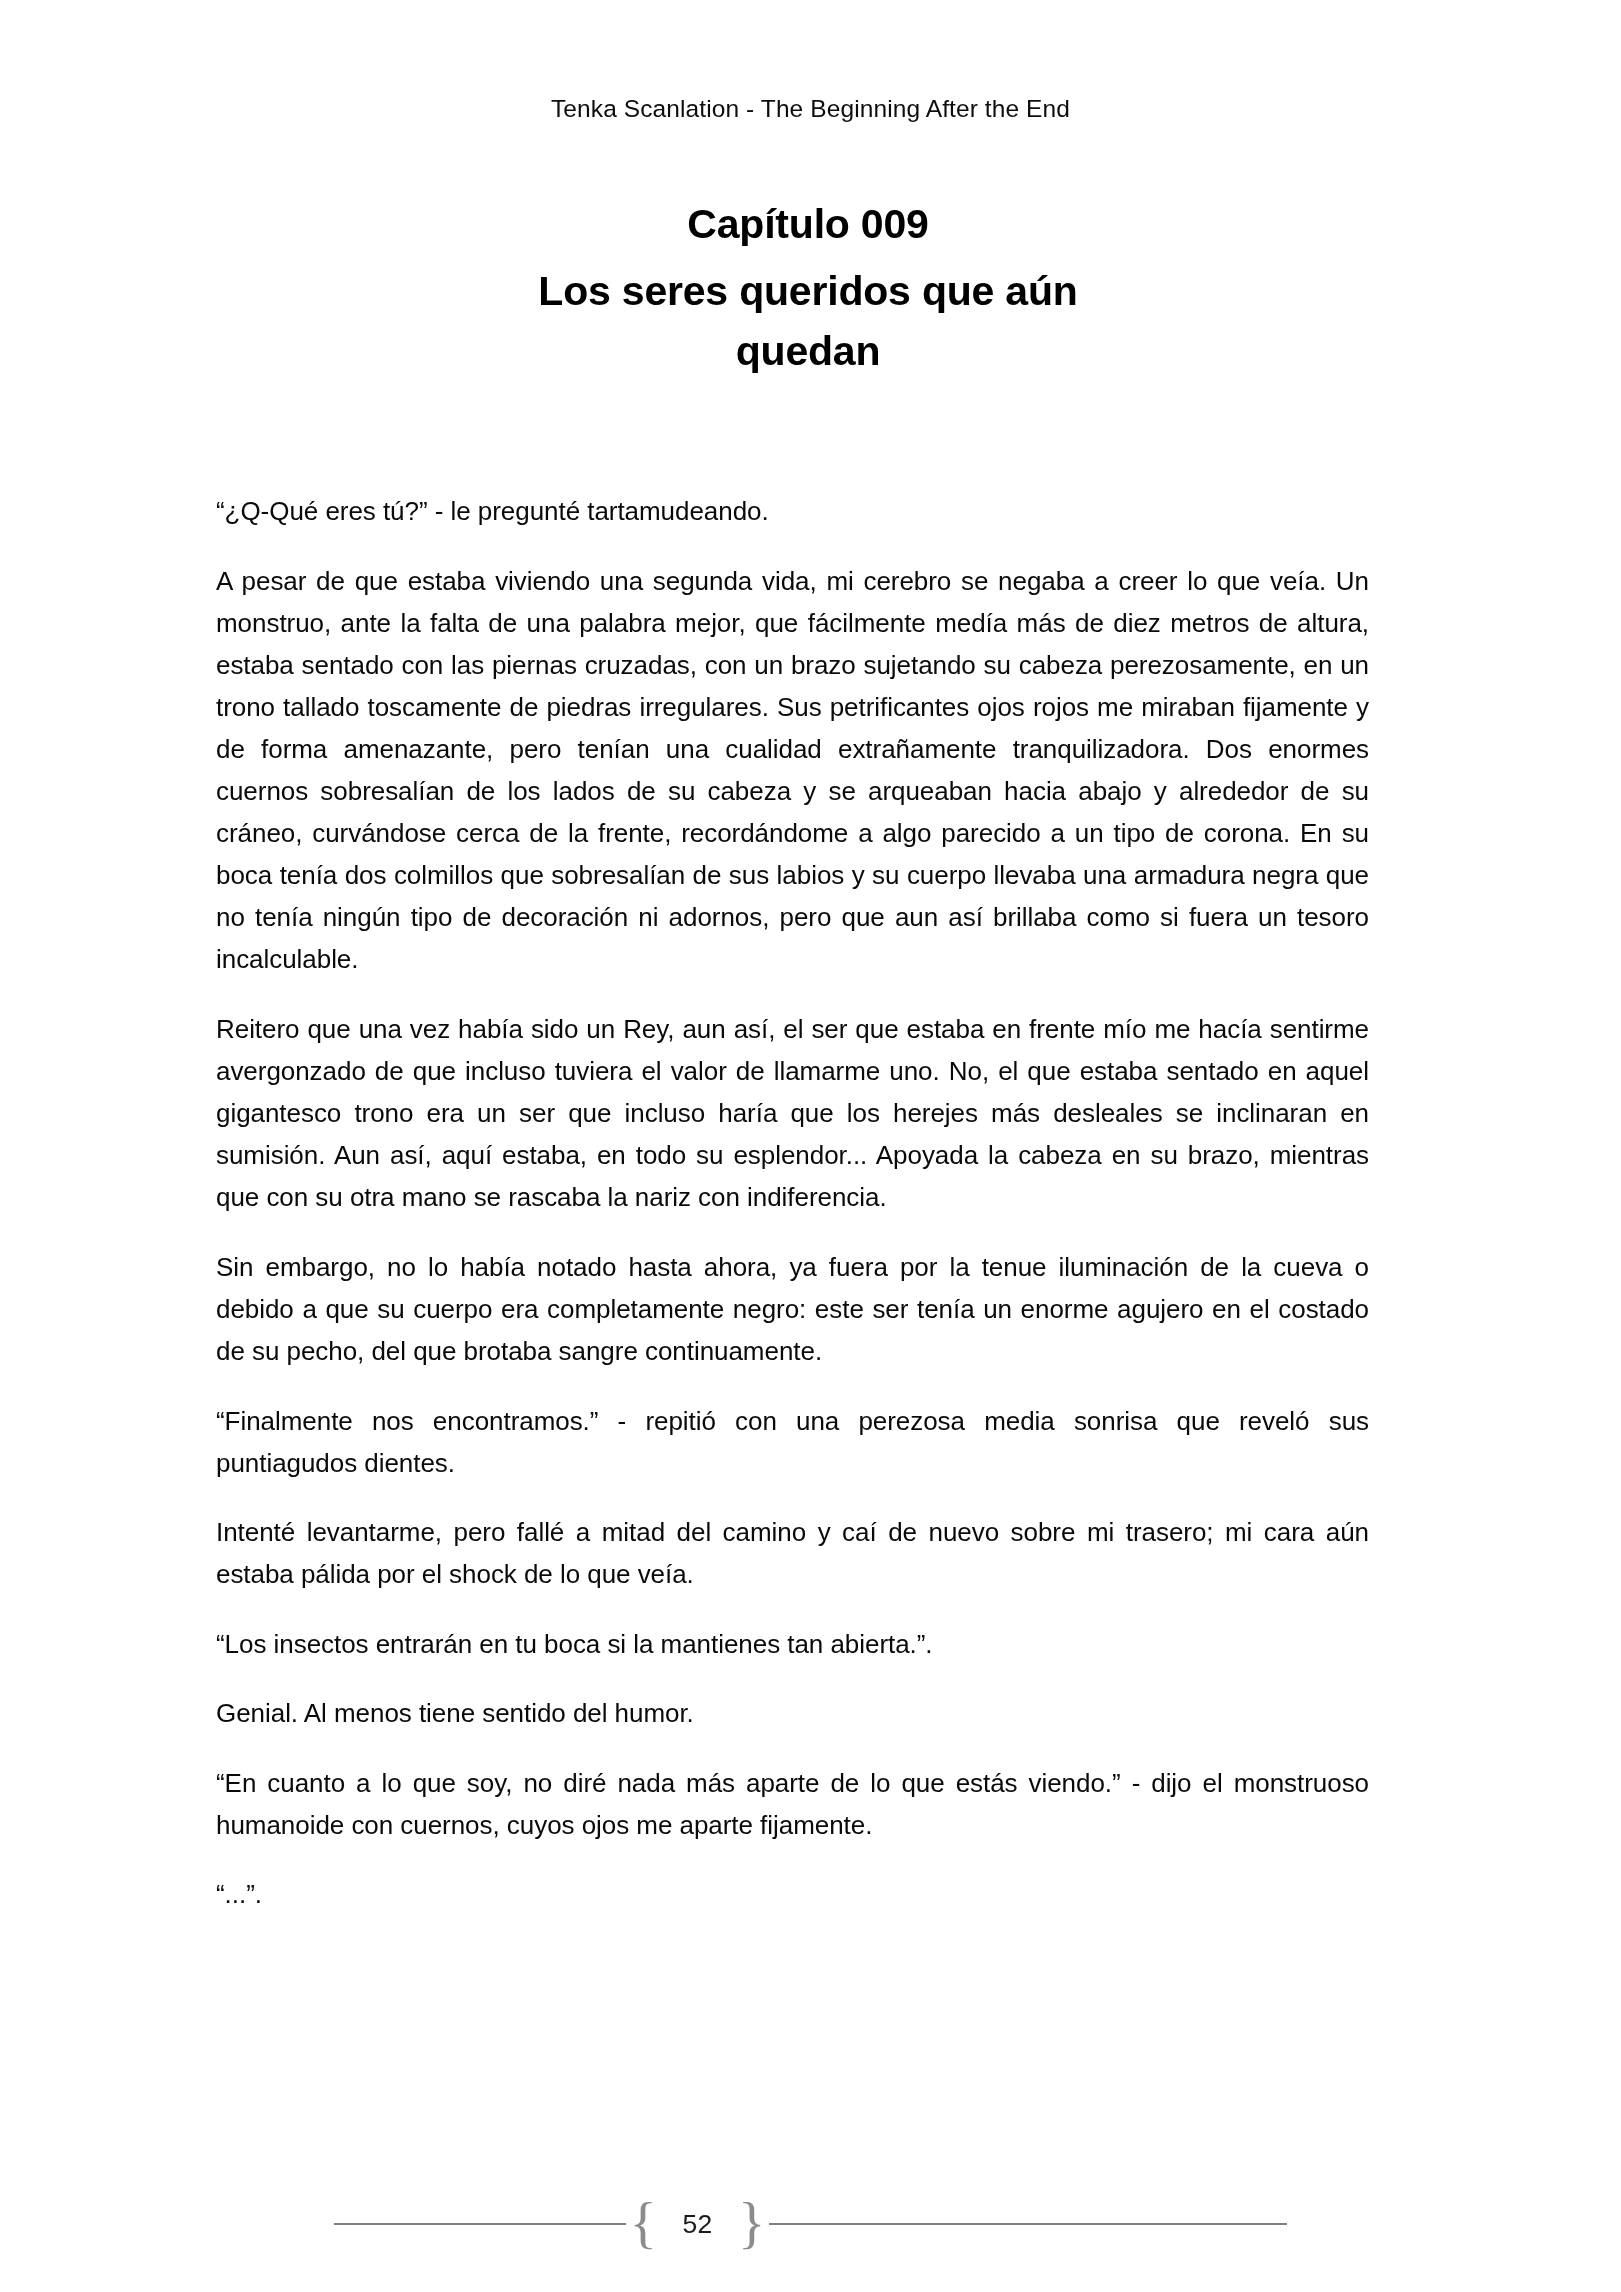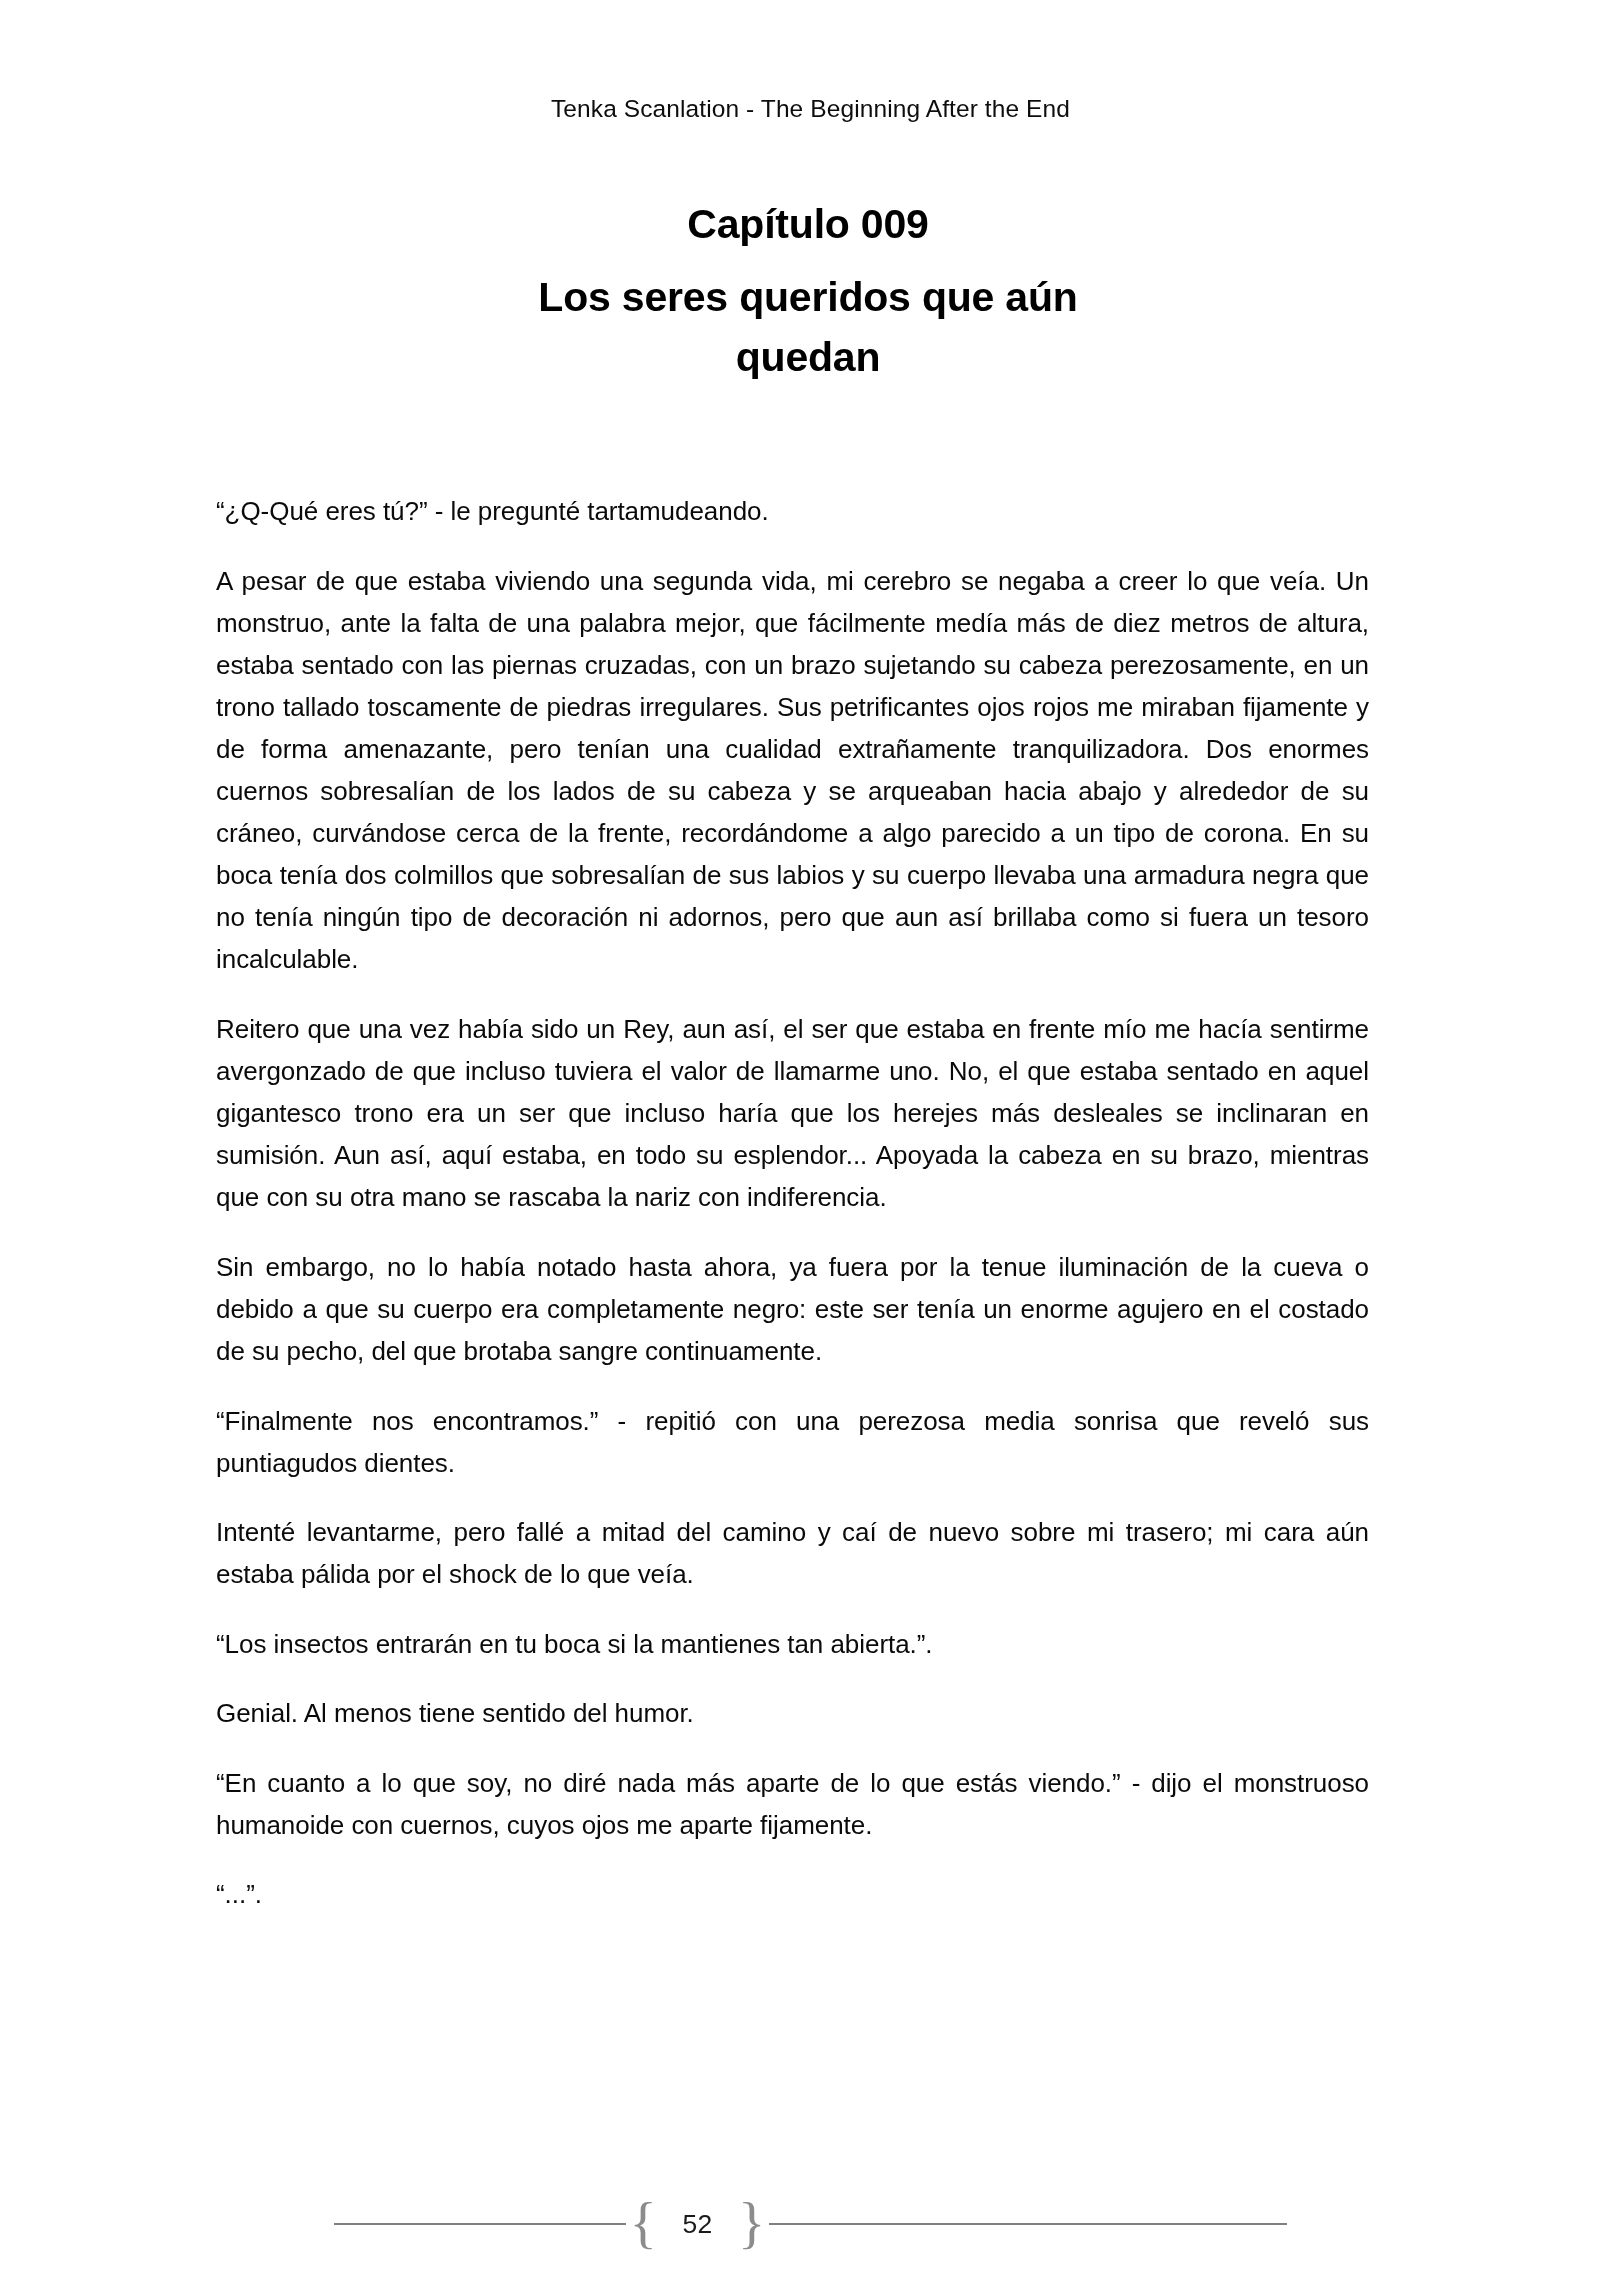--- a/index.html
+++ b/index.html
@@ -45,21 +45,21 @@
   .chapter-name-line {
     font-size: 41px;
     font-weight: bold;
     line-height: 1.48;
     letter-spacing: -0.2px;
     color: #000000;
     margin: 0;
   }
 
   .chapter-name {
-    margin: 12px;
+    margin: 6px;
     padding: 0;
   }
 
   
   .body-text {
     position: absolute;
     top: 490px;
     left: 216px;
     width: 1153px;
   }

